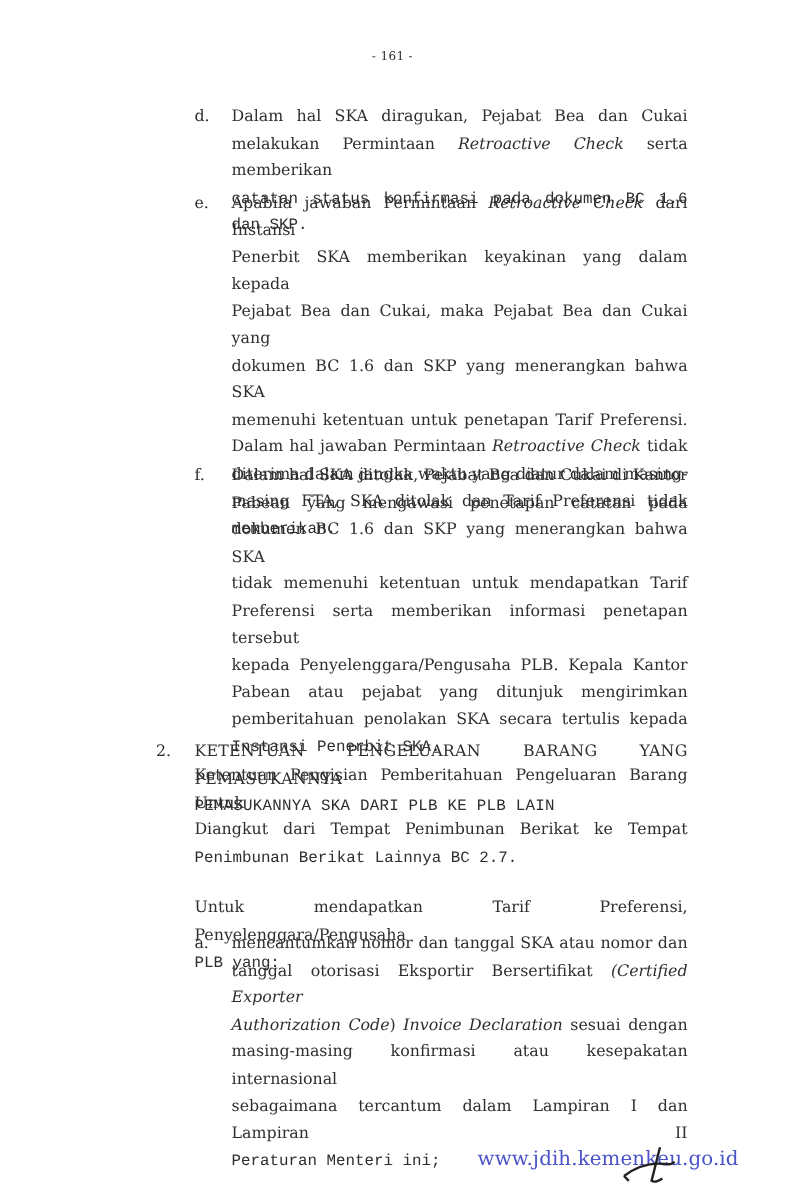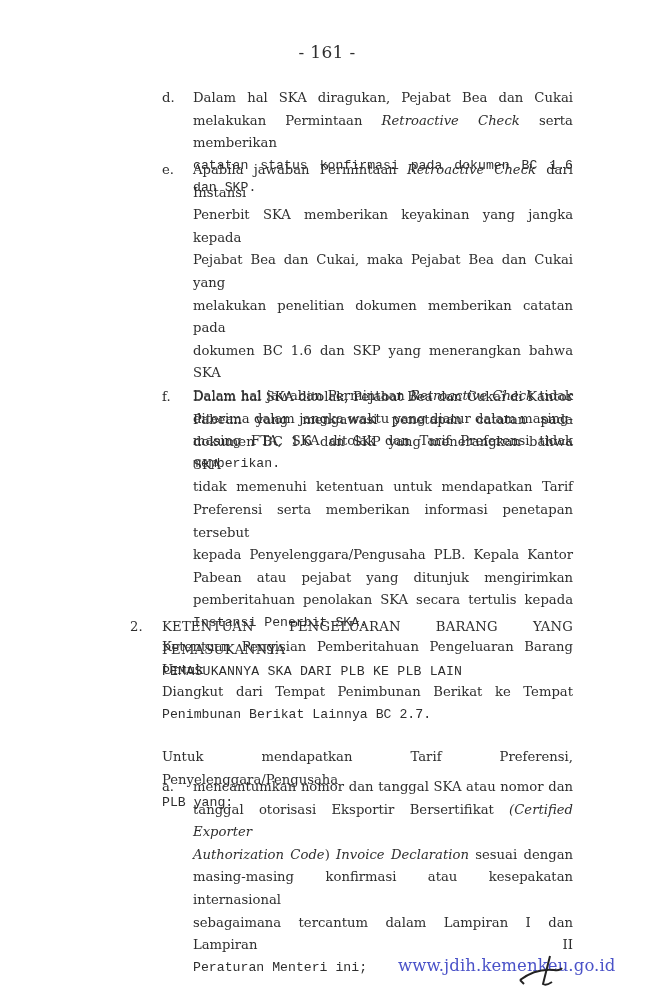--- a/index.html
+++ b/index.html
@@ -3,21 +3,21 @@
 <meta charset="utf-8">
 <style>
   html, body { margin: 0; padding: 0; }
   body {
     width: 654px; height: 1000px; background: #ffffff; position: relative; overflow: hidden;
     font-family: "DejaVu Serif", "Liberation Serif", serif;
     color: #2e2e2e;
   }
   .page-number {
     position: absolute; top: 42px; left: 0; width: 654px; text-align: center;
-    font-size: 17px; letter-spacing: 0.3px;
+    font-size: 10px; letter-spacing: 0.3px;
   }
   .item {
     position: absolute; font-size: 13.2px; line-height: 22.6px;
   }
   .item .label { position: absolute; left: 0; top: 0; }
   .item .body { text-align: justify; text-align-last: auto; }
   em { }
   #item-d { top: 87px; left: 162px; }
   #item-d .body, #item-e .body, #item-f .body, #item-a .body { margin-left: 31px; width: 380px; }
   #item-e { top: 159px; left: 162px; }
@@ -47,24 +47,24 @@
       <span class="line">Dalam hal SKA diragukan, Pejabat Bea dan Cukai</span>
       <span class="line">melakukan Permintaan <em>Retroactive Check</em> serta memberikan</span>
       <span class="line last">catatan status konfirmasi pada dokumen BC 1.6 dan SKP.</span>
     </div>
 </div>
 
 <div class="item" id="item-e">
   <span class="label">e.</span>
   <div class="body">
       <span class="line">Apabila jawaban Permintaan <em>Retroactive Check</em> dari Instansi</span>
-      <span class="line">Penerbit SKA memberikan keyakinan yang jangka kepada</span>
+      <span class="line">Penerbit SKA memberikan keyakinan yang dalam kepada</span>
       <span class="line">Pejabat Bea dan Cukai, maka Pejabat Bea dan Cukai yang</span>
-      <span class="line">melakukan penelitian dokumen memberikan catatan pada</span>
       <span class="line">dokumen BC 1.6 dan SKP yang menerangkan bahwa SKA</span>
+      <span class="line">memenuhi ketentuan untuk penetapan Tarif Preferensi.</span>
       <span class="line">Dalam hal jawaban Permintaan <em>Retroactive Check</em> tidak</span>
       <span class="line">diterima dalam jangka waktu yang diatur dalam masing-</span>
       <span class="line">masing FTA, SKA ditolak dan Tarif Preferensi tidak</span>
       <span class="line last">memberikan.</span>
     </div>
 </div>
 
 <div class="item" id="item-f">
   <span class="label">f.</span>
   <div class="body">

